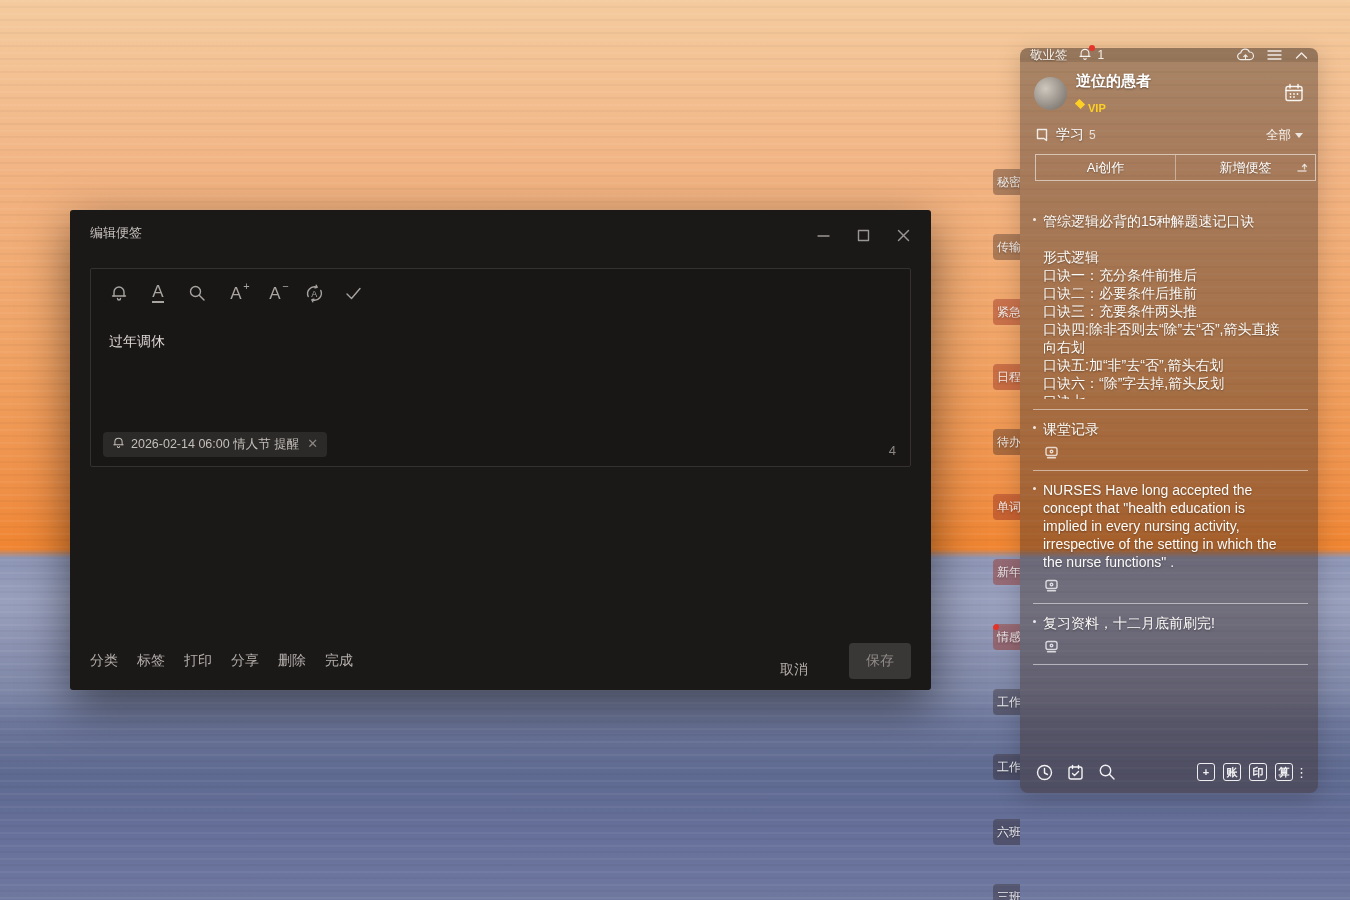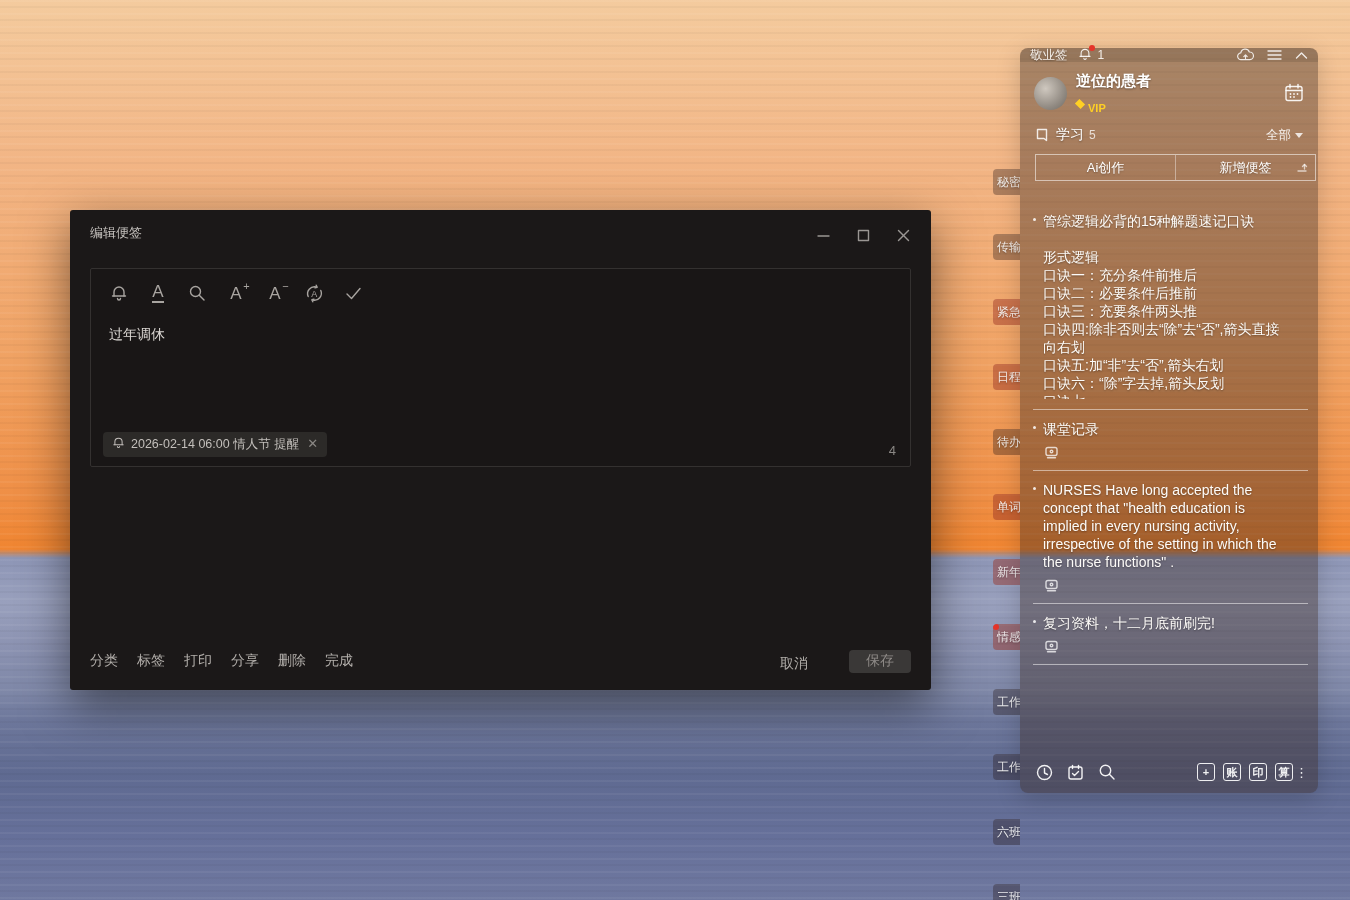--- a/index.html
+++ b/index.html
@@ -28,37 +28,37 @@
   .dlg-controls { position:absolute; right:18px; top:16px; display:flex; gap:21px; color:#9a9693; }
   .dlg-controls .wbtn { width:19px; height:19px; display:flex; align-items:center; justify-content:center; cursor:default; }
 
   .editor { position:absolute; left:20px; top:58px; width:821px; height:199px;
     background:#191616; border:1px solid #343130; border-radius:2px; }
   .ed-toolbar { display:flex; align-items:center; gap:17px; padding:13px 0 0 17px; color:#a8a4a0; }
   .tbico { width:22px; height:22px; display:flex; align-items:center; justify-content:center; }
   .aGlyph { font-size:17px; color:#a8a4a0; line-height:1; position:relative; }
   .aGlyph.u { border-bottom:2px solid #a8a4a0; padding-bottom:1px; }
   .aGlyph .sup { position:absolute; top:-4px; right:-8px; font-size:11px; }
-  .ed-text { position:absolute; left:18px; top:57px; font-size:14px; color:#dcd8d4; }
+  .ed-text { position:absolute; left:18px; top:64px; font-size:14px; color:#dcd8d4; }
   .ed-tag { position:absolute; left:12px; bottom:9px; display:flex; align-items:flex-start; gap:6px;
     background:#2c2a28; border-radius:4px; padding:4px 9px; font-size:12.5px; color:#c3bfbb; }
   .ed-tag .x { color:#8a8784; font-size:13px; margin-left:2px; }
   .ed-count { position:absolute; right:14px; bottom:8px; font-size:13px; color:#8a8784; }
 
   .attach { position:absolute; left:0; right:0; top:332px; text-align:center;
     font-size:13px; color:#8f8b88; }
   .attach a { color:#3f82c4; text-decoration:underline; cursor:pointer; }
 
   .dlg-bottom { position:absolute; left:20px; right:20px; bottom:14px; height:30px;
     display:flex; align-items:center; font-size:14px; color:#b3afab; }
   .dlg-actions { display:flex; gap:19px; }
   .dlg-actions span { cursor:pointer; }
   .dlg-right { margin-left:auto; display:flex; align-items:flex-end; gap:41px; }
   .btn-cancel { cursor:pointer; }
-  .btn-save { width:62px; height:23px; background:#3a3837; border-radius:4px; color:#8f8b88;
+  .btn-save { width:62px; height:36px; background:#3a3837; border-radius:4px; color:#8f8b88;
     display:flex; align-items:center; justify-content:center; cursor:pointer; }
 
   
   .panel { position:absolute; left:1020px; top:48px; width:298px; height:745px;
     background:rgba(56,38,30,.40); border-radius:8px; color:#fff; z-index:2;
     box-shadow:0 6px 24px rgba(0,0,0,.18); }
   .p-header { height:14px; display:flex; align-items:center; padding:0 10px;
     background:rgba(0,0,0,.10); border-radius:8px 8px 0 0; font-size:12.5px; }
   .p-header .ttl { color:#f4eee8; text-shadow:0 1px 2px rgba(0,0,0,.35); }
   .p-bell { position:relative; margin-left:10px; width:16px; height:16px; color:rgba(255,255,255,.9); }

